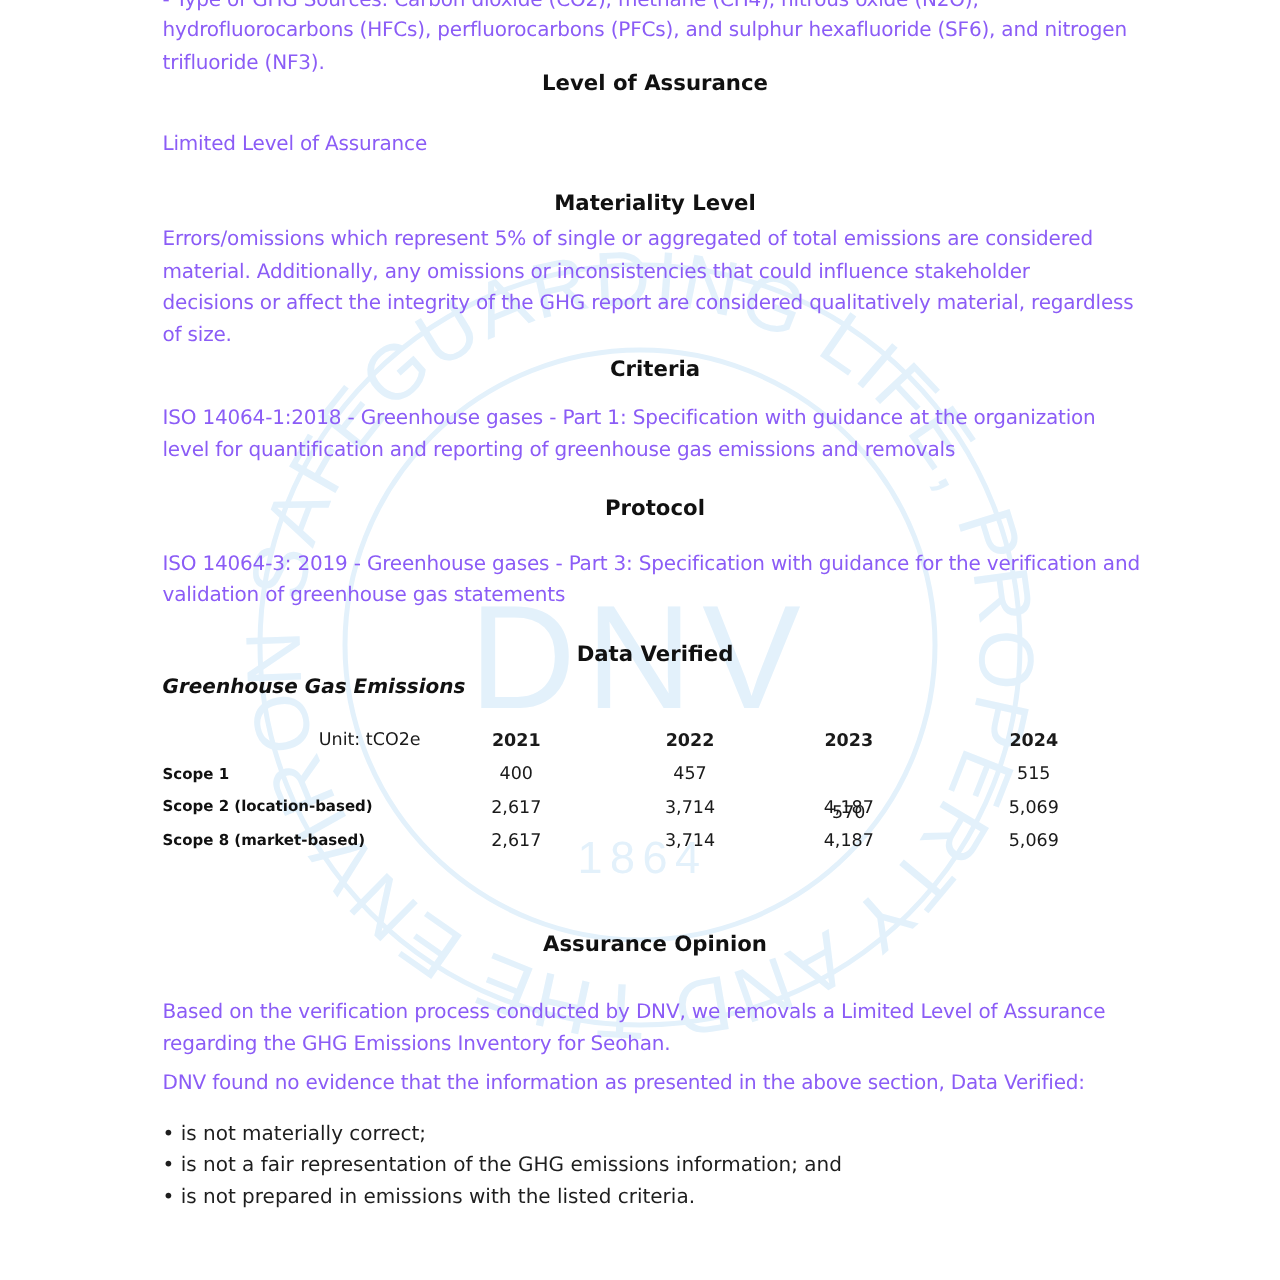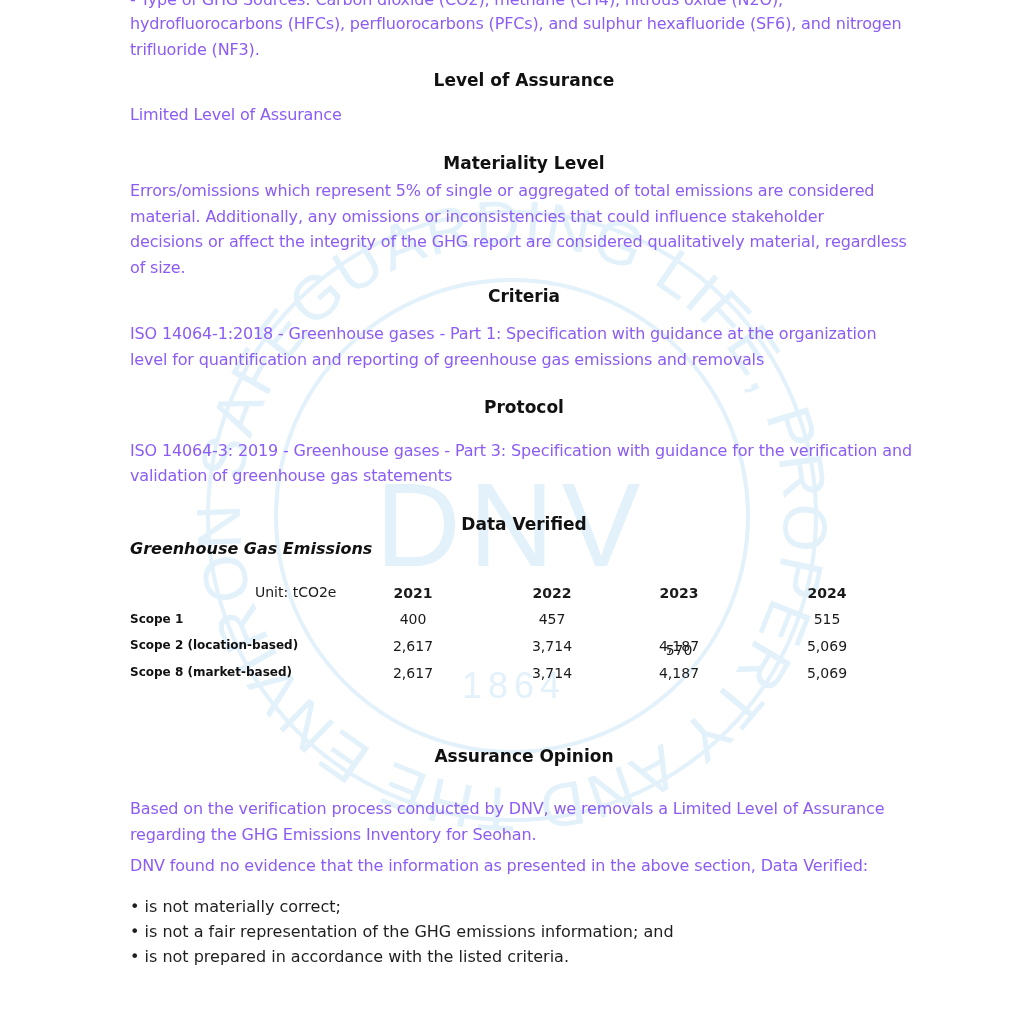--- a/index.html
+++ b/index.html
@@ -43,21 +43,21 @@
   <text x="512" y="566" text-anchor="middle" fill="#e3f1fb" font-family="Liberation Sans, sans-serif" font-size="118" letter-spacing="8">DNV</text>
   <text x="514" y="698" text-anchor="middle" fill="#e3f1fb" font-family="Liberation Sans, sans-serif" font-size="36" letter-spacing="6">1864</text>
 </svg>
 
 <div class="page">
 
   <p class="p" style="top:-13px">- Type of GHG Sources: Carbon dioxide (CO2), methane (CH4), nitrous oxide (N2O),</p>
   <p class="p" style="top:11px">hydrofluorocarbons (HFCs), perfluorocarbons (PFCs), and sulphur hexafluoride (SF6), and nitrogen</p>
   <p class="p" style="top:37px">trifluoride (NF3).</p>
 
-  <h2 class="h" style="top:69px">Level of Assurance</h2>
+  <h2 class="h" style="top:56px">Level of Assurance</h2>
   <p class="p" style="top:102px">Limited Level of Assurance</p>
 
   <h2 class="h" style="top:152px">Materiality Level</h2>
   <p class="p" style="top:178px">Errors/omissions which represent 5% of single or aggregated of total emissions are considered</p>
   <p class="p" style="top:204px">material. Additionally, any omissions or inconsistencies that could influence stakeholder</p>
   <p class="p" style="top:229px">decisions or affect the integrity of the GHG report are considered qualitatively material, regardless</p>
   <p class="p" style="top:255px">of size.</p>
 
   <h2 class="h" style="top:285px">Criteria</h2>
   <p class="p" style="top:321px">ISO 14064-1:2018 - Greenhouse gases - Part 1: Specification with guidance at the organization</p>
@@ -101,15 +101,15 @@
   </div>
 
   <h2 class="h" style="top:745px">Assurance Opinion</h2>
   <p class="p" style="top:796px">Based on the verification process conducted by DNV, we removals a Limited Level of Assurance</p>
   <p class="p" style="top:822px">regarding the GHG Emissions Inventory for Seohan.</p>
   <p class="p" style="top:853px">DNV found no evidence that the information as presented in the above section, Data Verified:</p>
 
   <div>
     <div class="bul" style="top:894px">• is not materially correct;</div>
     <div class="bul" style="top:919px">• is not a fair representation of the GHG emissions information; and</div>
-    <div class="bul" style="top:944px">• is not prepared in accordance with the listed criteria.</div>
+    <div class="bul" style="top:944px">• is not prepared in emissions with the listed criteria.</div>
   </div>
 </div>
 
 </body></html>

